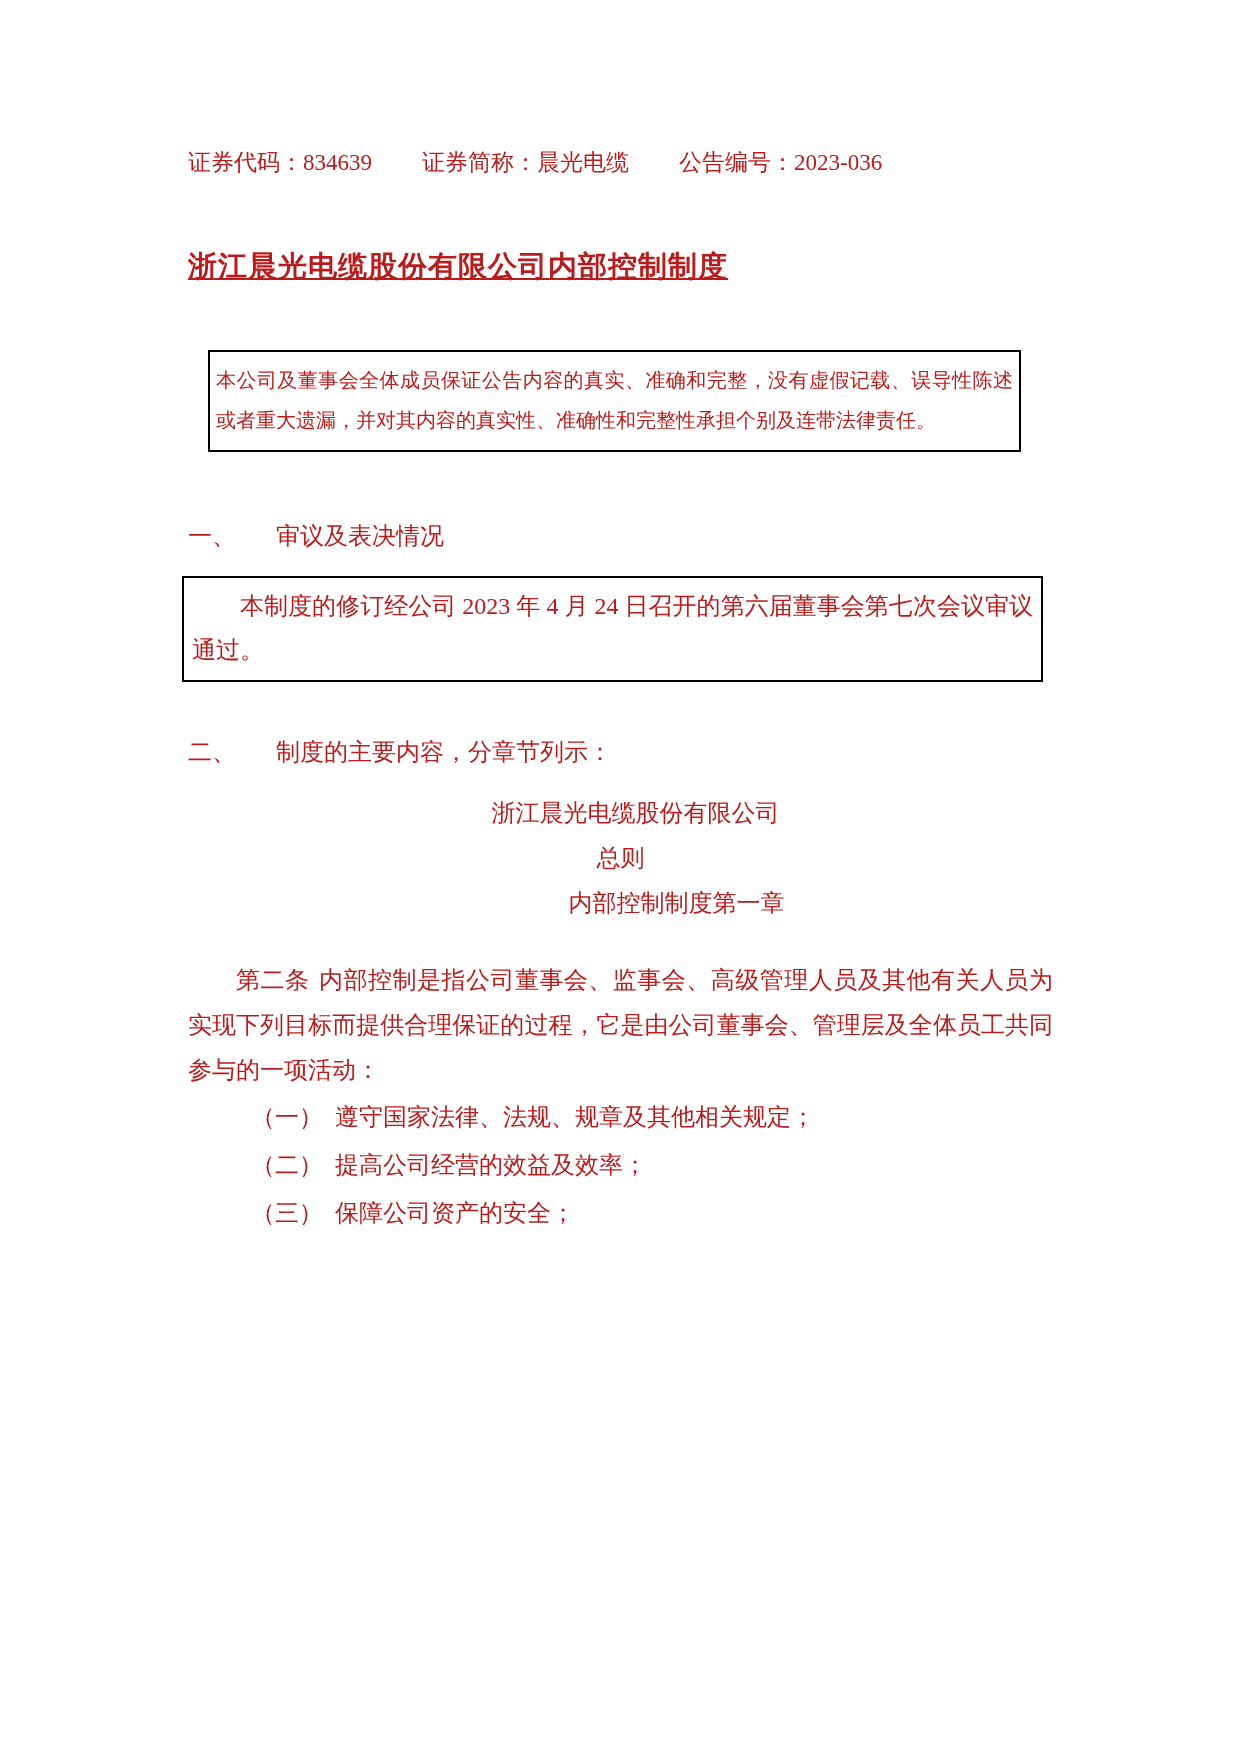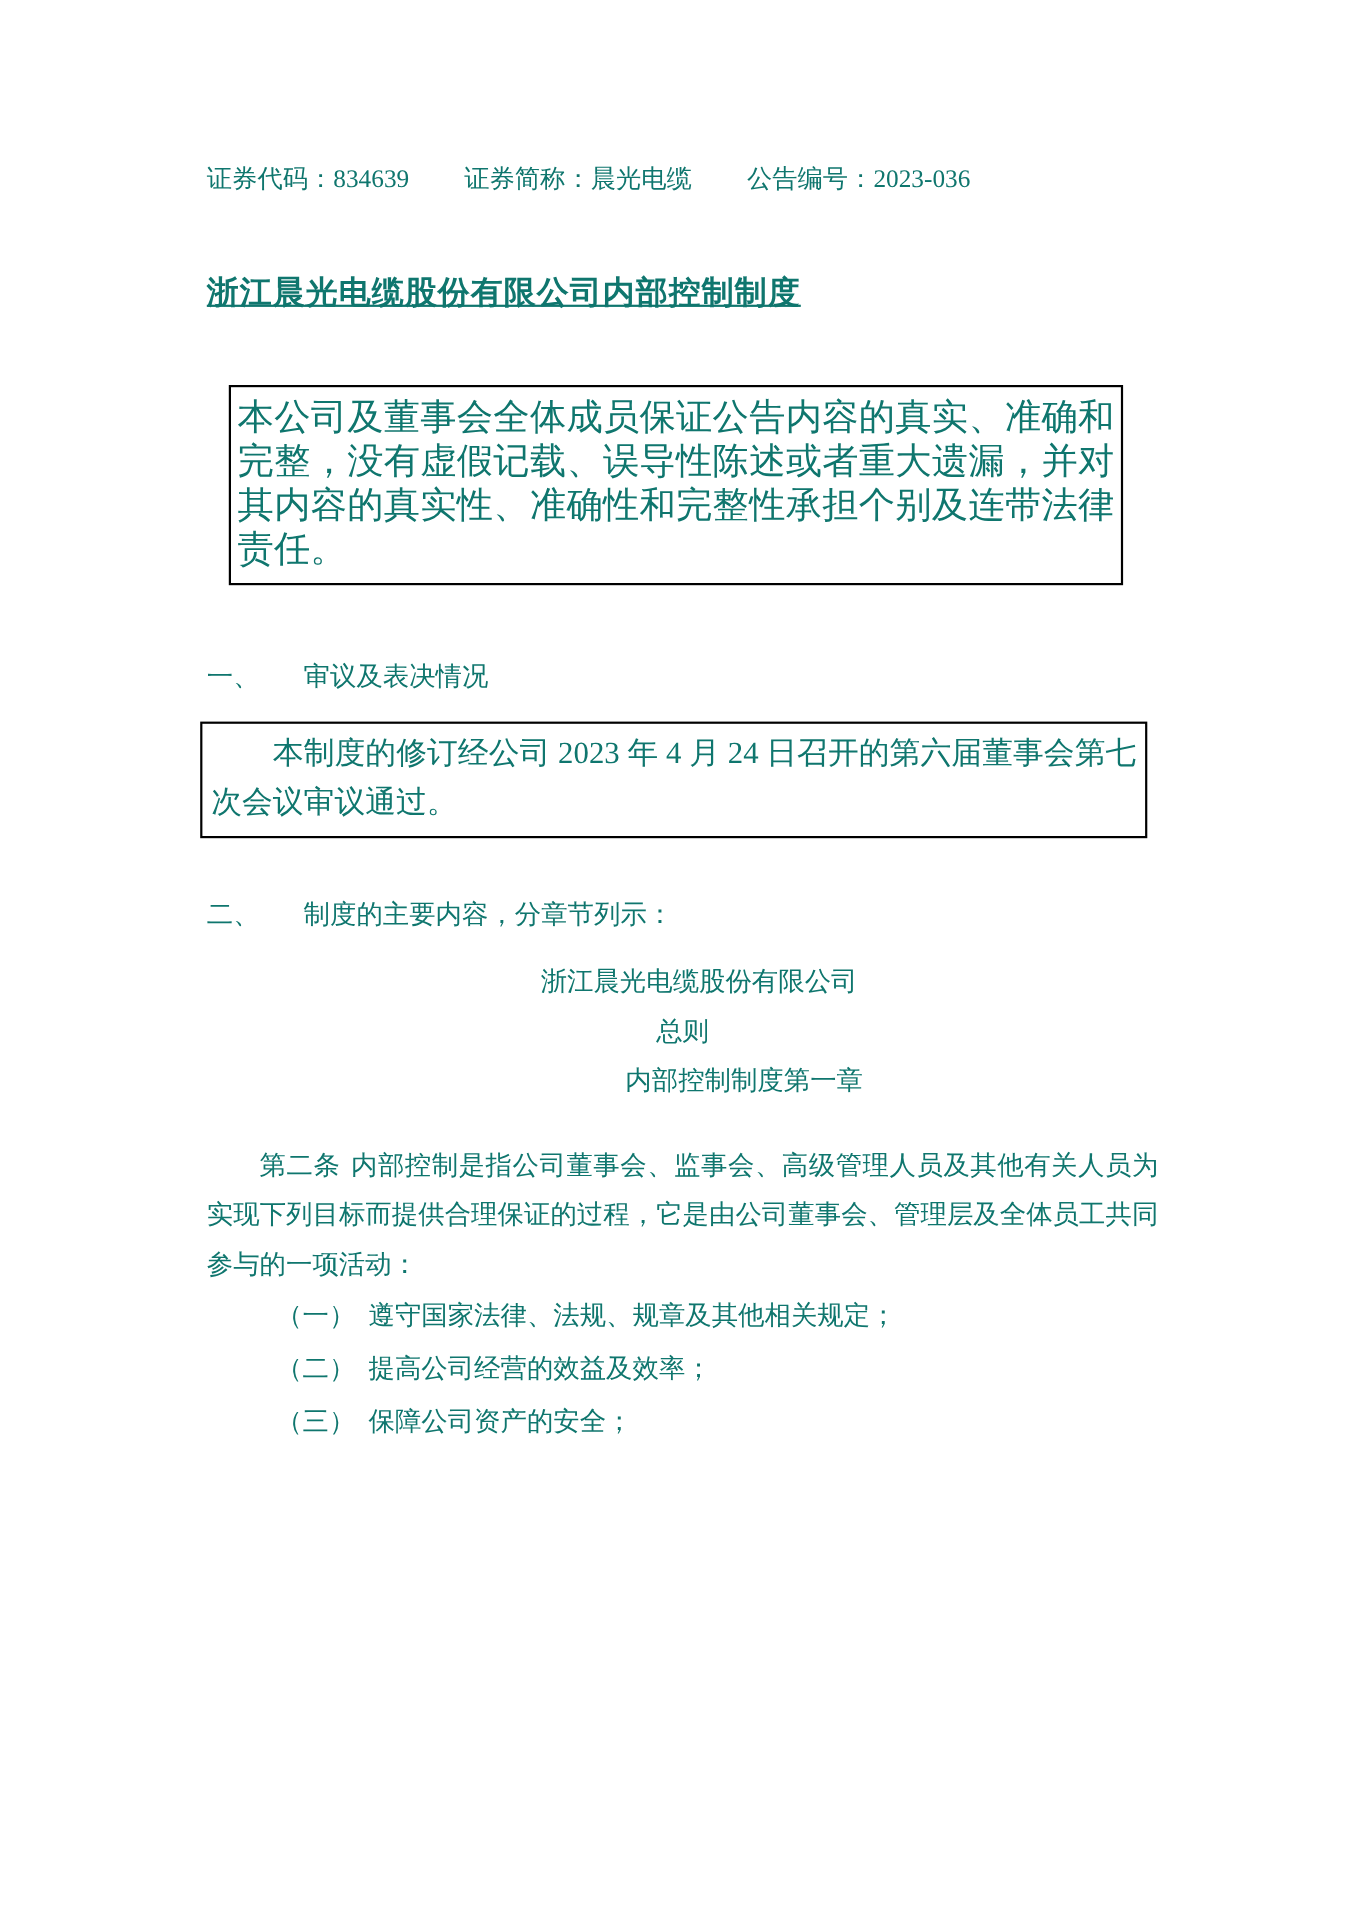--- a/index.html
+++ b/index.html
@@ -6,21 +6,21 @@
     margin: 0;
     padding: 0;
     background: #ffffff;
   }
   .page {
     position: relative;
     width: 1240px;
     height: 1754px;
     margin: 0 auto;
     background: #ffffff;
-    color: #0f766e;
+    color: #b91c1c;
     font-family: "Liberation Serif", "DejaVu Serif", serif;
     overflow: hidden;
   }
   .content {
     position: absolute;
     left: 188px;
     top: 0;
     width: 865px;
   }
   .doc-header {
@@ -39,41 +39,41 @@
     line-height: 40px;
     letter-spacing: 1px;
     text-decoration: underline;
   }
   .disclaimer-box {
     margin-top: 64px;
     margin-left: 20px;
     margin-right: 32px;
     border: 2px solid #000000;
     padding: 8px 6px 10px 6px;
-    font-size: 33px;
+    font-size: 20px;
     line-height: 40px;
     text-align: justify;
   }
   .section-heading {
     font-size: 24px;
     line-height: 32px;
   }
   .section-heading.first { margin-top: 68px; }
   .section-heading.second { margin-top: 54px; }
   .section-num {
     display: inline-block;
     width: 88px;
   }
   .approval-box {
     margin-top: 24px;
     margin-left: -6px;
     margin-right: 10px;
     border: 2px solid #000000;
     padding: 6px 8px 8px 8px;
-    font-size: 28px;
+    font-size: 24px;
     line-height: 44px;
     text-align: justify;
   }
   .approval-box p,
   .disclaimer-box p {
     margin: 0;
   }
   .approval-box .indent { text-indent: 2em; }
   .center-line {
     text-align: center;

